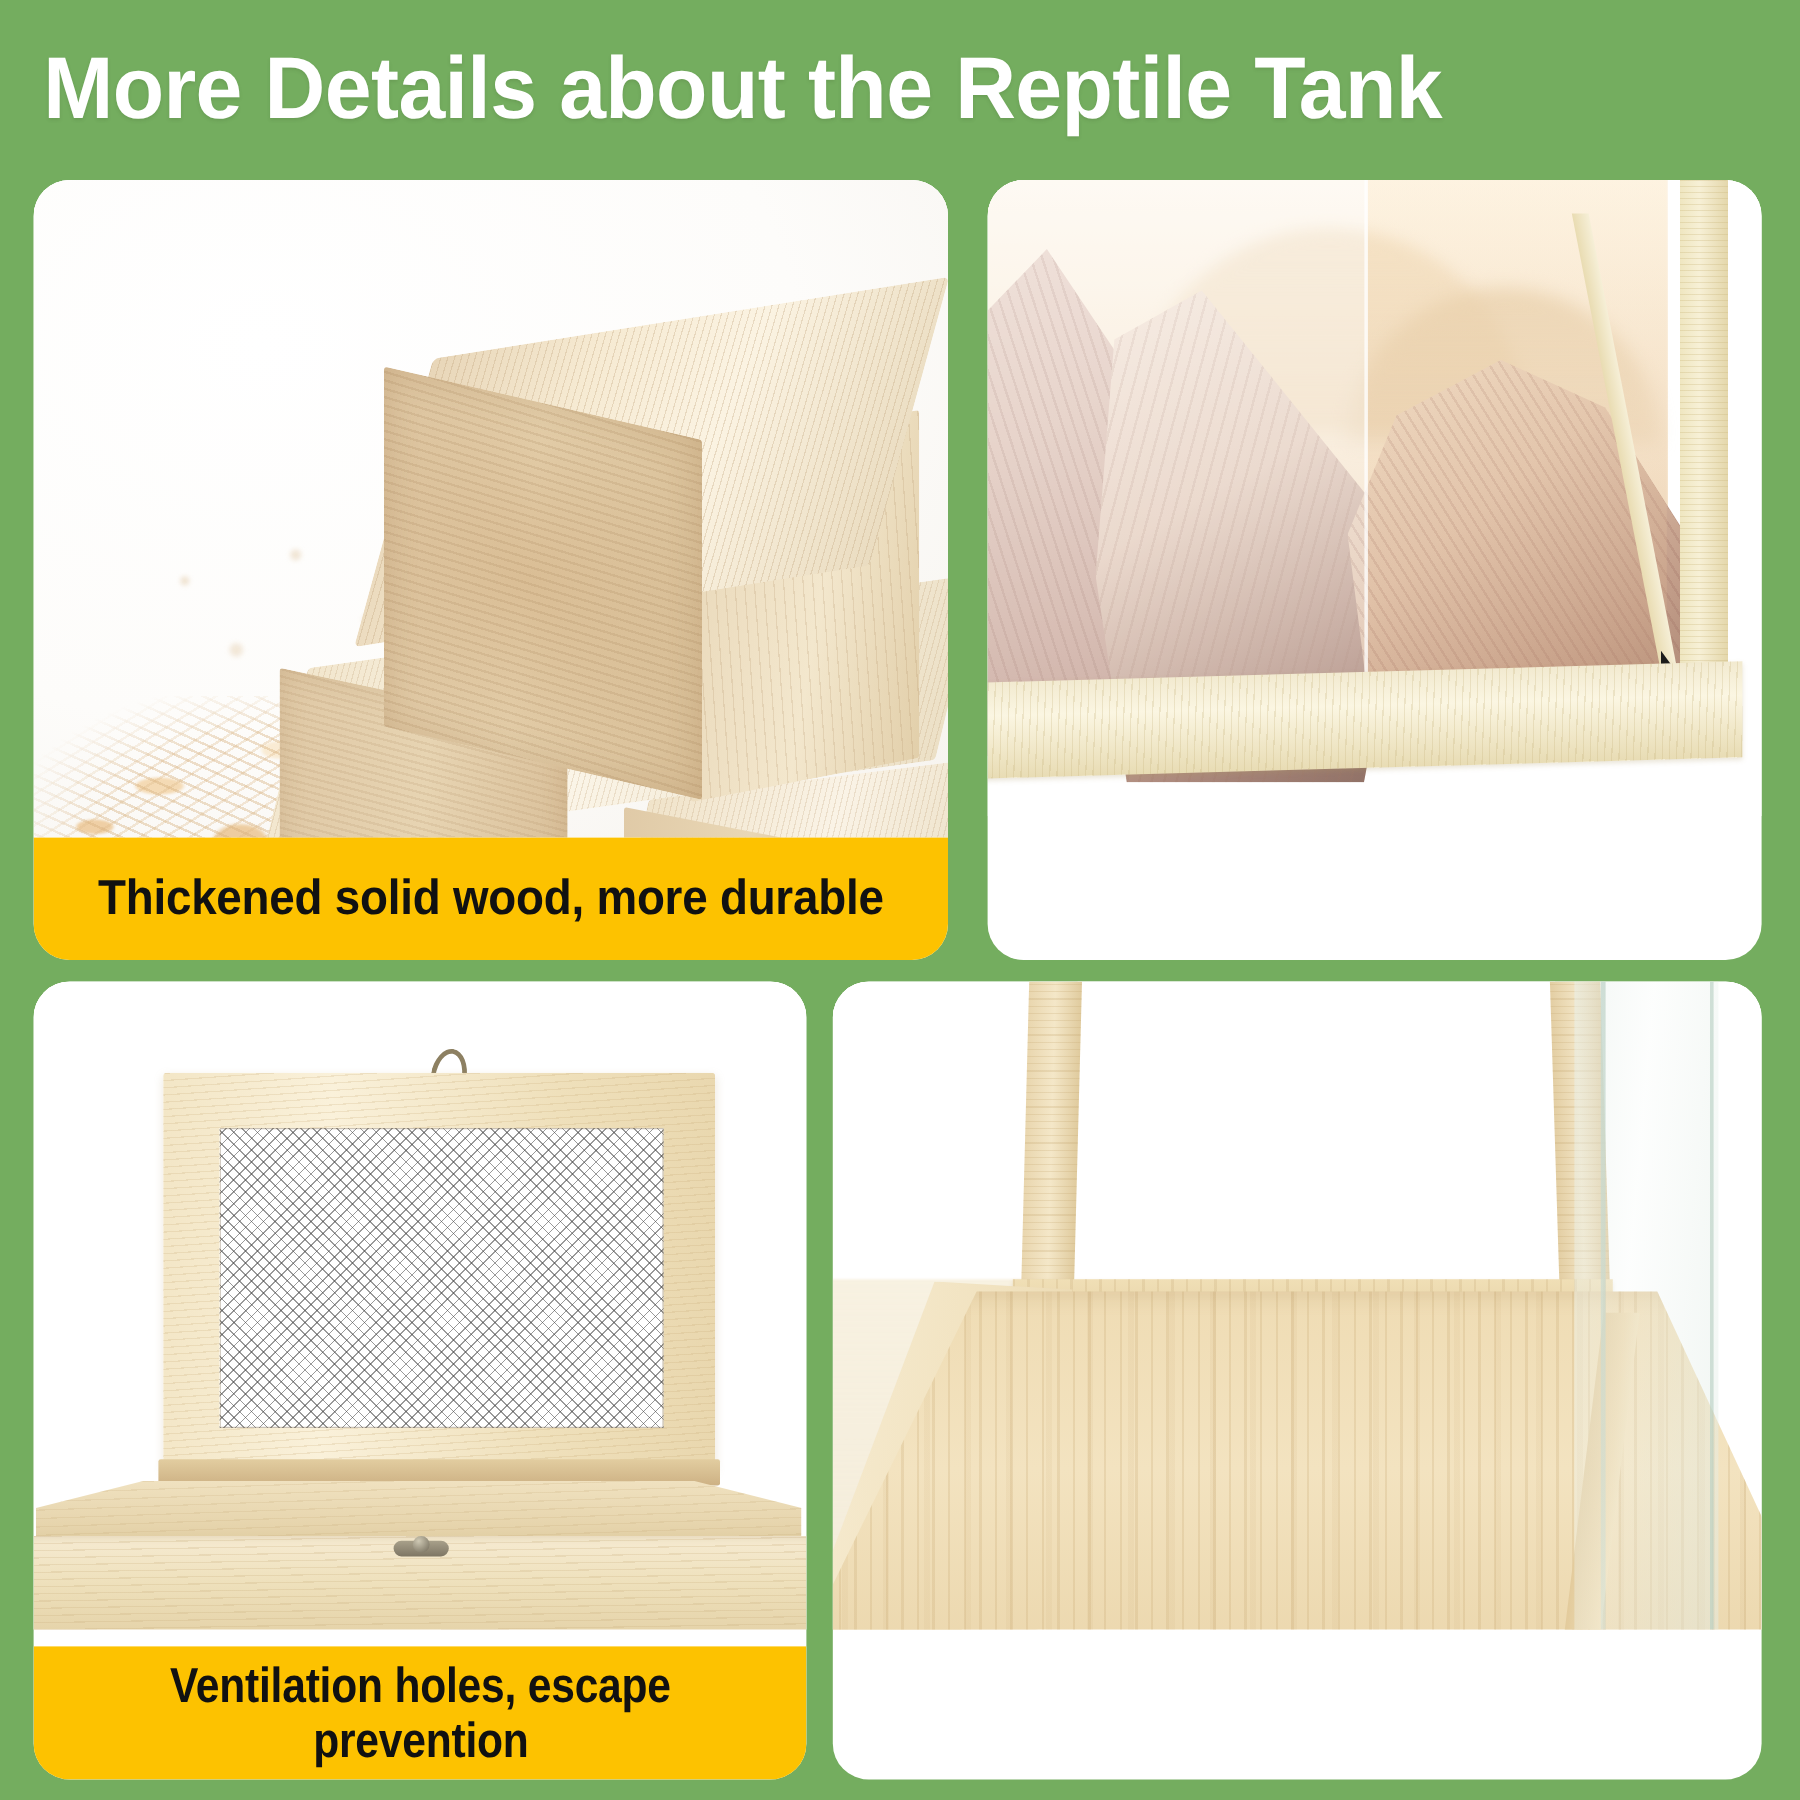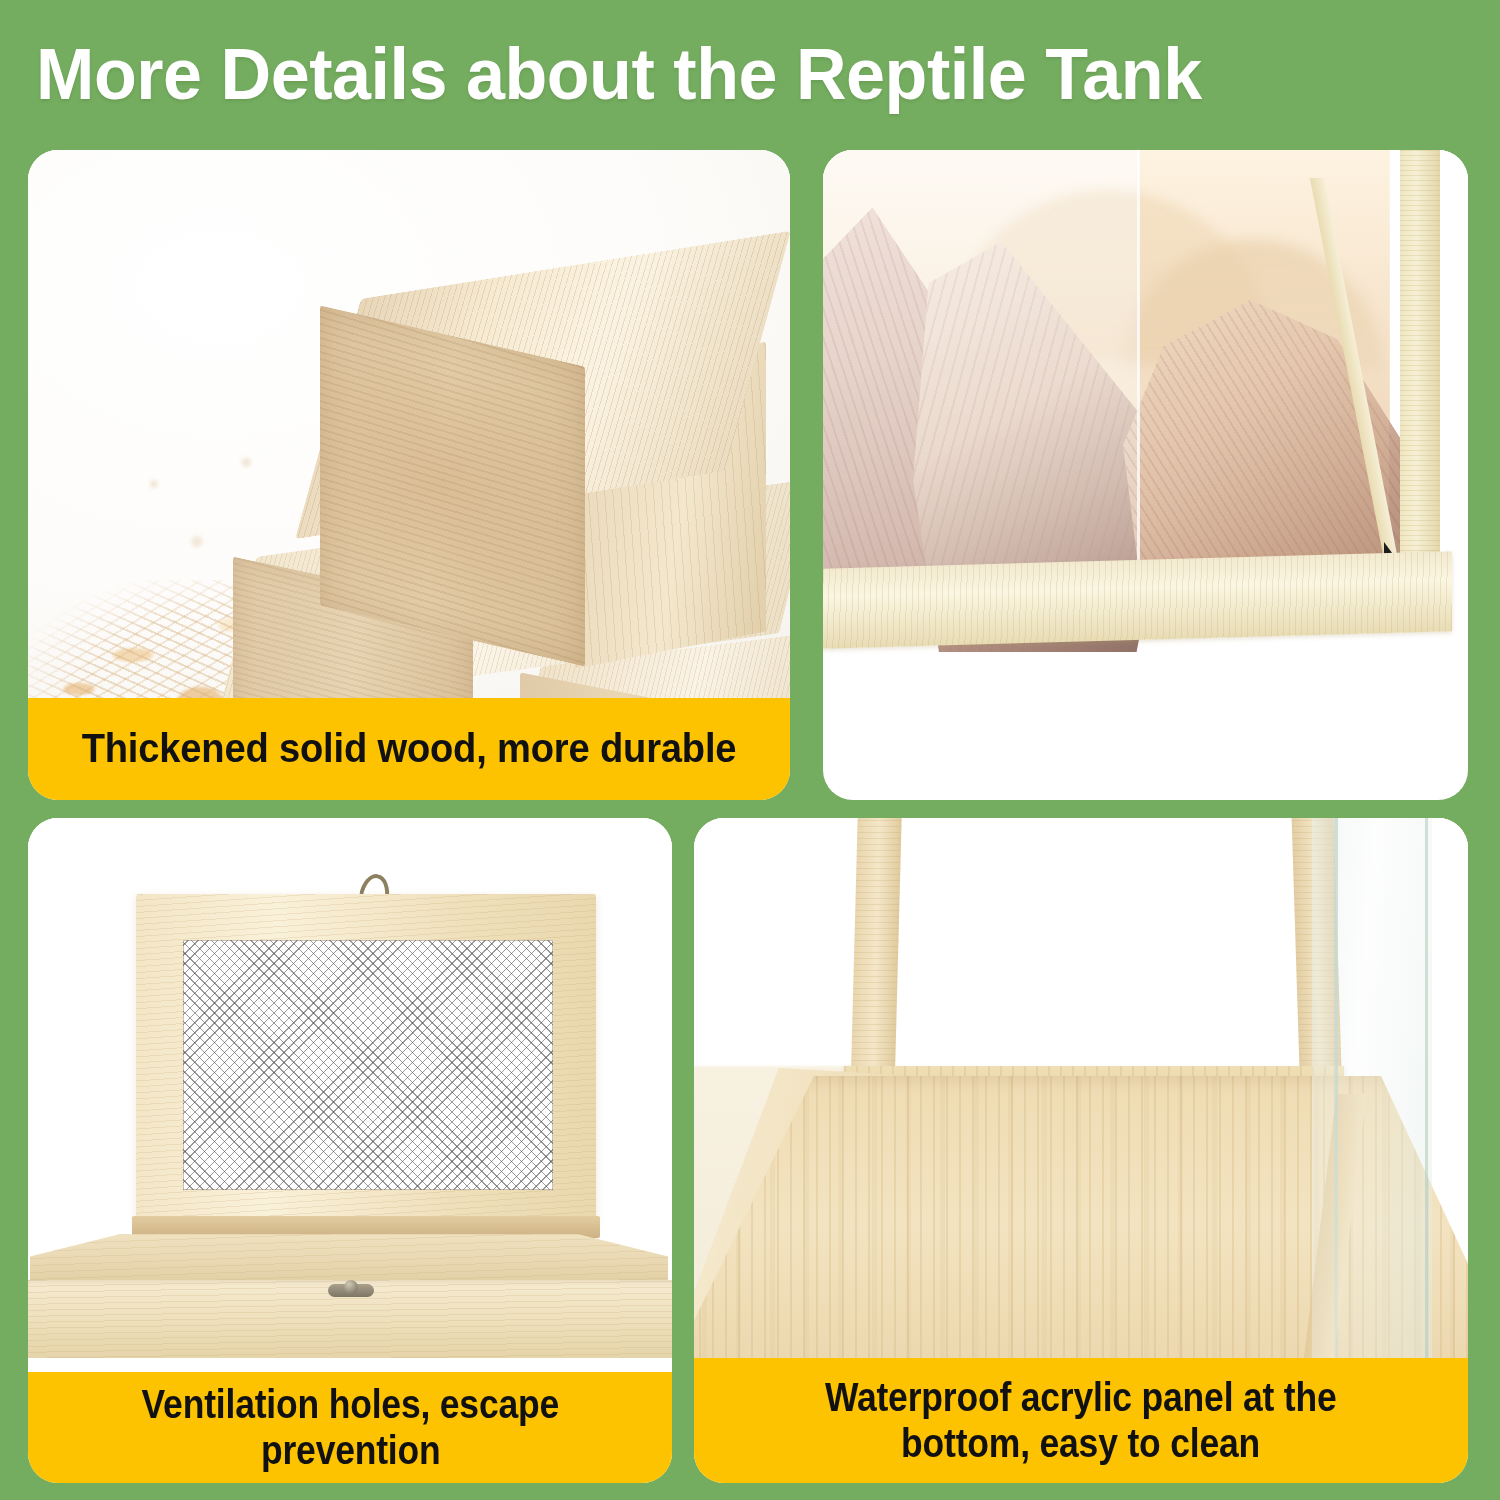--- a/index.html
+++ b/index.html
@@ -625,21 +625,15 @@
         <div class="acr-back-right-post"></div>
         <div class="acr-back-rail"></div>
         <div class="acr-floor-left"></div>
         <div class="acr-floor"></div>
         <div class="acr-floor-lip"></div>
         <div class="acr-glass-edge"></div>
         <div class="acr-glass"></div>
         <div class="acr-glass-edge2"></div>
       </div>
     </div>
-    <div class="caption">
-      <span>
-        <span>Waterproof acrylic panel at the</span><br>
-        <span>bottom, easy to clean</span>
-      </span>
-    </div>
   </div>
 
 </div>
 
 </body></html>

